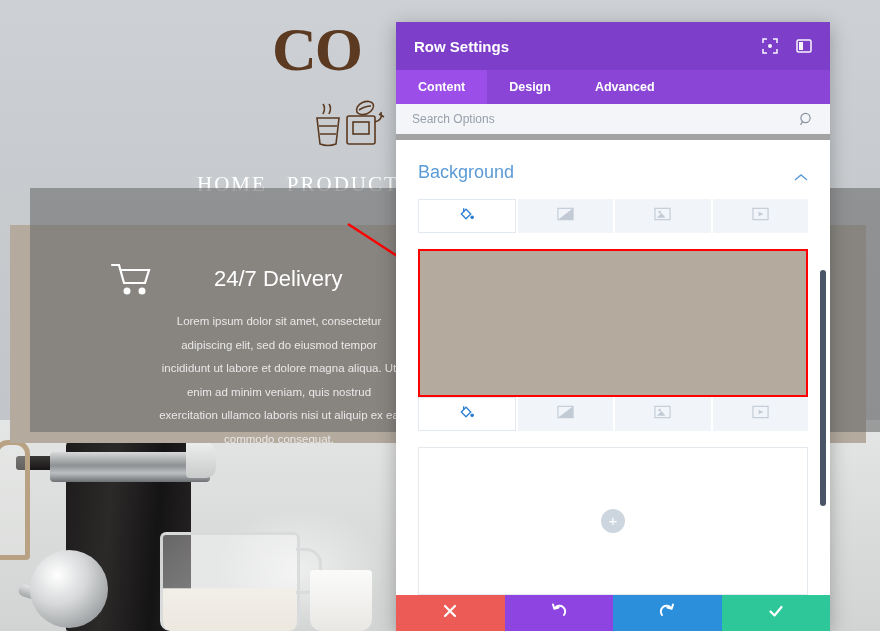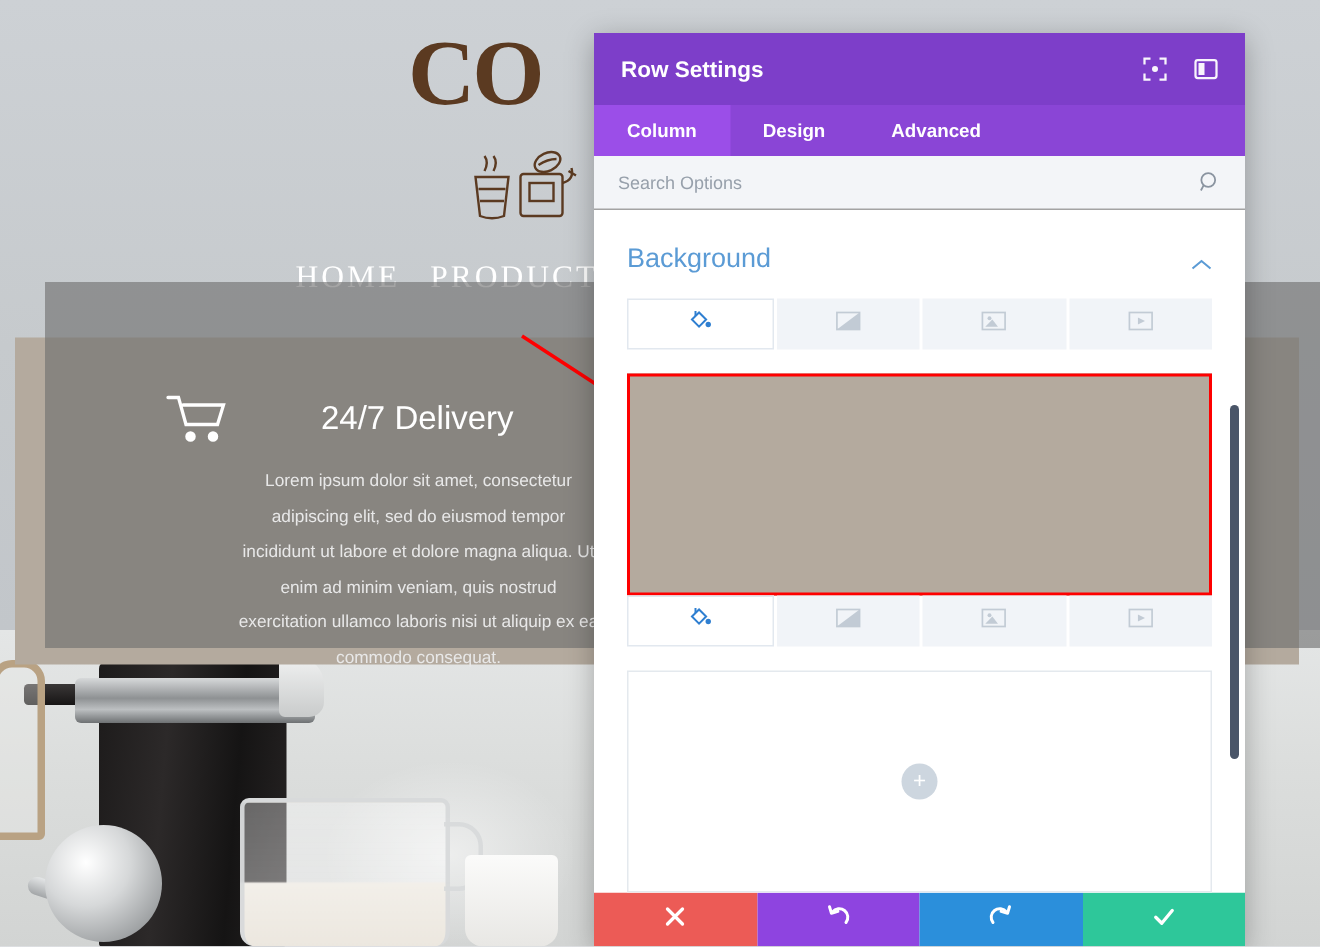--- a/index.html
+++ b/index.html
@@ -154,21 +154,21 @@
   }
   .tab {
     display:flex; align-items:center; justify-content:center;
     padding: 0 22px; color:#fff; font-size:12.5px; font-weight:bold;
     cursor:pointer;
   }
   .tab.active { background:#9b4ee8; }
 
   .searchbar {
     height: 36px; background:#f3f5f8;
-    border-bottom:1px solid #a3a3a3;
+    border-bottom:6px solid #a3a3a3;
     display:flex; align-items:center; padding: 14px 16px;
     flex: 0 0 auto;
   }
   .searchbar input {
     flex:1; border:none; outline:none; background:transparent;
     font-family:"Liberation Sans", sans-serif;
     font-size:12px; color:#8a94a0;
   }
   .searchbar input::placeholder { color:#97a0ab; }
   .search-icon { width:15px; height:15px; }
@@ -318,21 +318,21 @@
         <span class="hdr-icon">
           <svg viewBox="0 0 16 16" width="16" height="16">
             <rect x="1" y="2" width="14" height="12" rx="1.5" fill="none" stroke="#ffffff" stroke-width="1.5"></rect>
             <rect x="3" y="4" width="4" height="8" fill="#ffffff"></rect>
           </svg>
         </span>
       </div>
     </div>
 
     <div class="tabs">
-      <div class="tab active">Column</div>
+      <div class="tab active">Content</div>
       <div class="tab">Design</div>
       <div class="tab">Advanced</div>
     </div>
 
     <div class="searchbar">
       <input type="text" placeholder="Search Options" style="">
       <span class="search-icon">
         <svg viewBox="0 0 15 15" width="15" height="15">
           <g fill="none" stroke="#8a94a0" stroke-width="1.2">
             <circle cx="6.5" cy="6" r="4.6"></circle>

